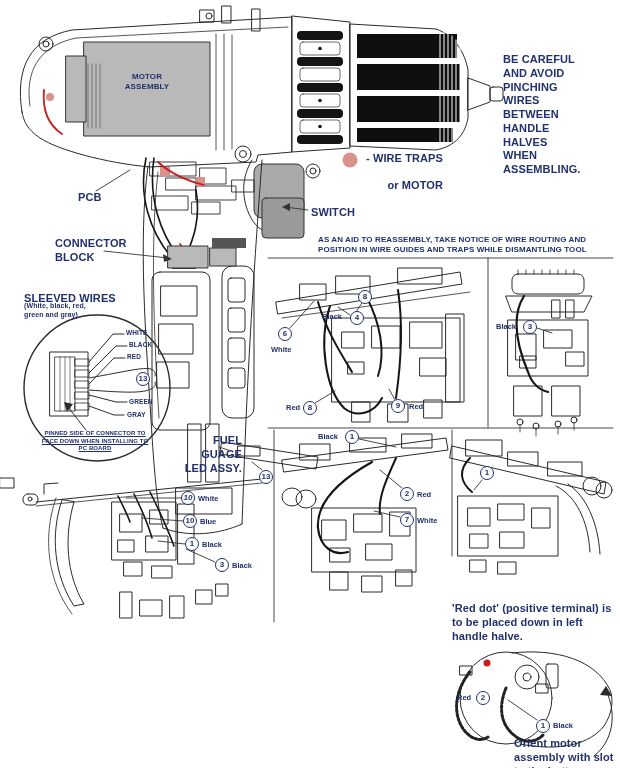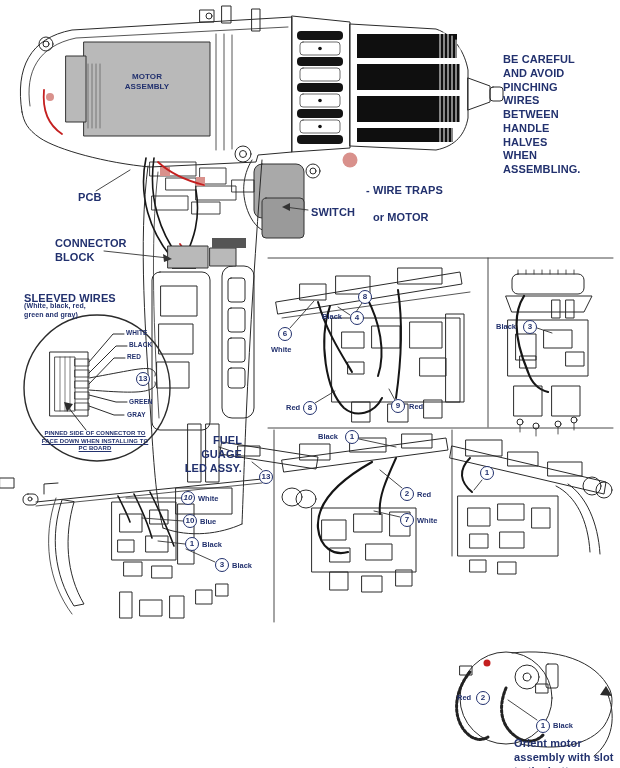--- a/index.html
+++ b/index.html
@@ -338,45 +338,47 @@
         <path d="M400,517 L374,511"></path>
           <path d="M482,480 L474,490"></path>
         <path d="M537,720 L508,700"></path>
       </g>
     </g>
   </svg>
 
 
   <div class="lbl z" style="left:503px;top:53px;width:76px;">BE CAREFUL AND AVOID PINCHING WIRES BETWEEN HANDLE HALVES WHEN ASSEMBLING.</div>
 
-  <div class="lbl z" style="left:366px;top:170px;">
+  <div class="lbl z" style="left:366px;top:138px;text-align:right;">
     <span style="display:block;">- WIRE TRAPS</span>
     <span style="display:block;padding-left:7px;">or MOTOR</span>
   </div>
 
+  <div class="lbl z note" style="left:318px;top:235px;width:300px;">AS AN AID TO REASSEMBLY, TAKE NOTICE OF WIRE ROUTING AND POSITION IN WIRE GUIDES AND TRAPS WHILE DISMANTLING TOOL</div>
 
   <div class="lbl z center" style="left:117px;top:72px;width:60px;font-size:8px;">MOTOR ASSEMBLY</div>
 
   <div class="lbl z" style="left:78px;top:191px;">PCB</div>
 
   <div class="lbl z" style="left:311px;top:206px;">SWITCH</div>
 
   <div class="lbl z" style="left:55px;top:237px;width:58px;">CONNECTOR BLOCK</div>
 
   <div class="lbl z right" style="left:152px;top:434px;width:62px;">FUEL GUAGE LED ASSY.</div>
 
   <div class="lbl z" style="left:24px;top:292px;">SLEEVED WIRES</div>
   <div class="lbl z" style="left:24px;top:302px;width:72px;font-size:7px;">(White, black, red, green and gray)</div>
   <div class="lbl z tiny" style="left:126px;top:329px;">WHITE</div>
   <div class="lbl z tiny" style="left:129px;top:341px;">BLACK</div>
   <div class="lbl z tiny" style="left:127px;top:353px;">RED</div>
   <div class="lbl z tiny" style="left:129px;top:398px;">GREEN</div>
   <div class="lbl z tiny" style="left:127px;top:411px;">GRAY</div>
   <div class="lbl z micro center underline" style="left:38px;top:430px;width:114px;">PINNED SIDE OF CONNECTOR TO FACE DOWN WHEN INSTALLING TO PC BOARD</div>
 
+  <div class="lbl z" style="left:452px;top:602px;width:162px;">'Red dot' (positive terminal) is to be placed down in left handle halve.</div>
   <div class="lbl z" style="left:514px;top:737px;width:102px;">Orient motor assembly with slot to the bottom.</div>
 
   <div class="cc" style="left:136px;top:372px;">13</div>
   <div class="cc" style="left:259px;top:470px;">13</div>
 
   <div class="cc" style="left:181px;top:491px;font-style:italic;">10</div>
   <div class="cw" style="left:198px;top:494px;">White</div>
 
   <div class="cc" style="left:183px;top:514px;">10</div>
   <div class="cw" style="left:200px;top:517px;">Blue</div>

